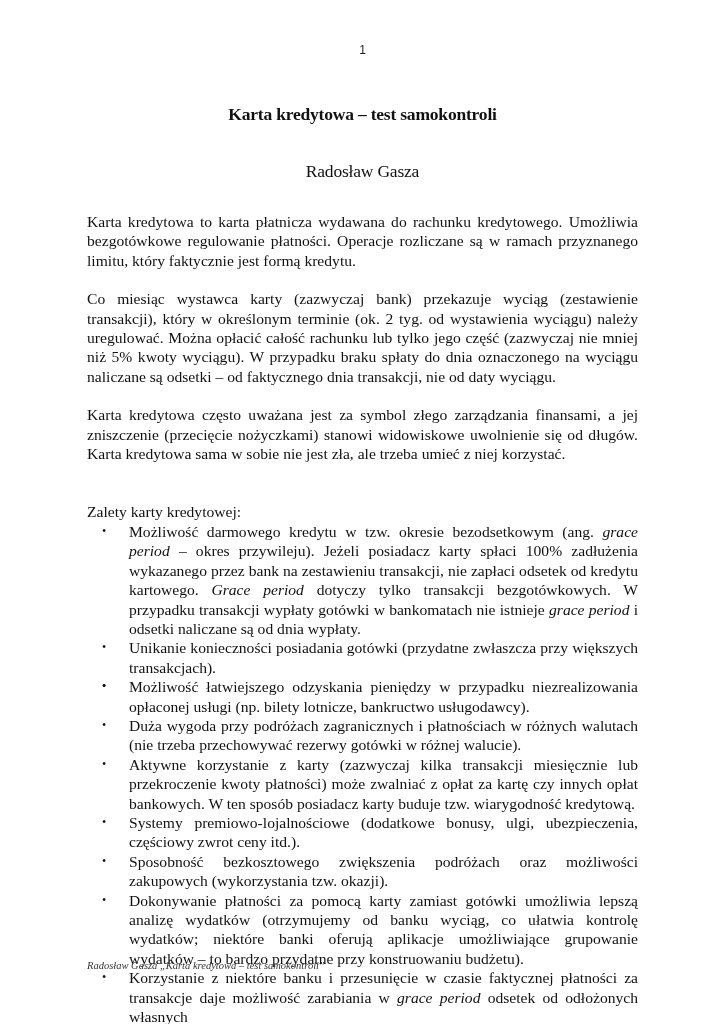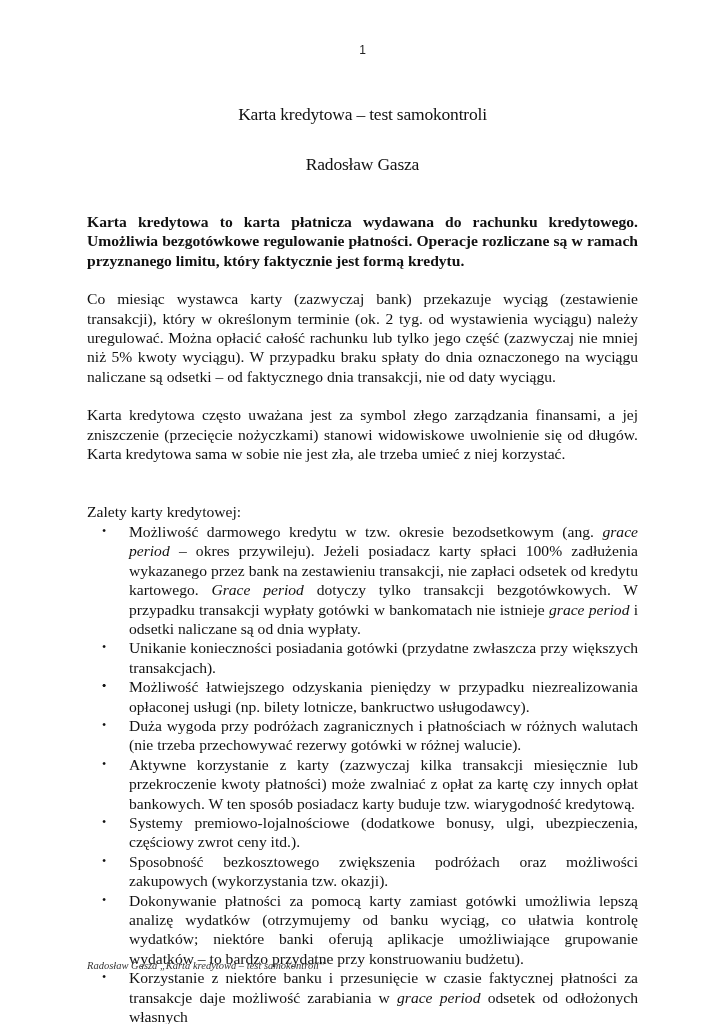--- a/index.html
+++ b/index.html
@@ -24,46 +24,46 @@
       font-family: "Liberation Sans", sans-serif;
       font-size: 12px;
       color: #222;
     }
     .title {
       position: absolute;
       top: 104px;
       left: 0;
       width: 725px;
       text-align: center;
-      font-weight: normal;
+      font-weight: bold;
       font-size: 17.5px;
       letter-spacing: -0.2px;
     }
     .author {
       position: absolute;
-      top: 154px;
+      top: 161px;
       left: 0;
       width: 725px;
       text-align: center;
       font-size: 17.5px;
       letter-spacing: -0.2px;
     }
     .body {
       position: absolute;
       left: 87px;
       top: 212px;
       width: 551px;
       font-size: 15.6px;
       line-height: 19.4px;
     }
     .body p {
       margin: 0;
       text-align: justify;
     }
-    .p1 { margin-bottom: 19px !important; font-weight: bold; }
+    .p1 { margin-bottom: 19px !important; }
     .p2 { margin-bottom: 19px !important; }
     .p3 { margin-bottom: 39px !important; }
     .section-heading {
       font-weight: normal;
       margin: 0;
       line-height: 19.4px;
     }
     ul.advantages {
       list-style: none;
       margin: 0;

